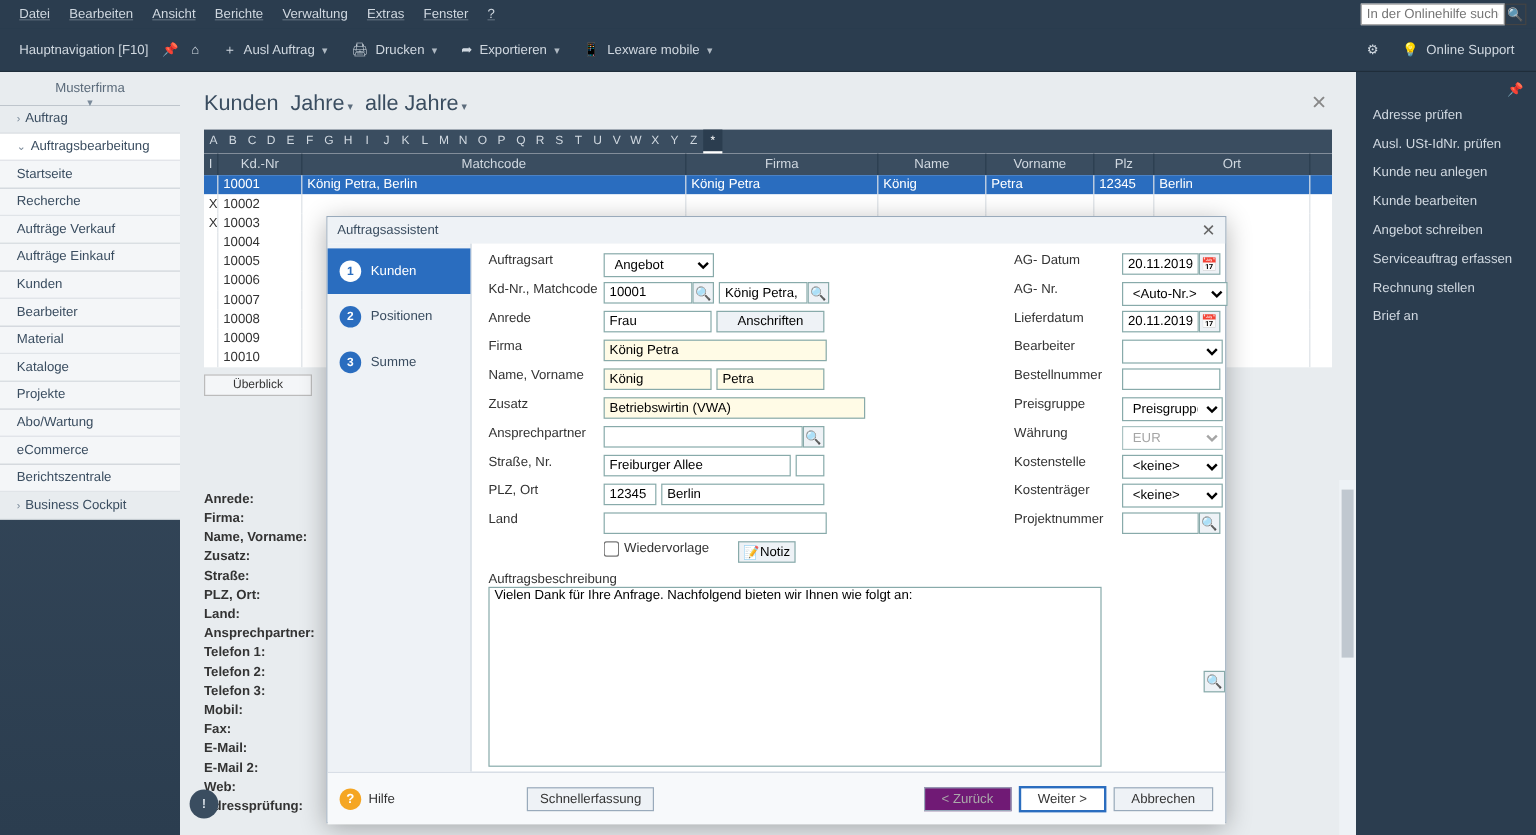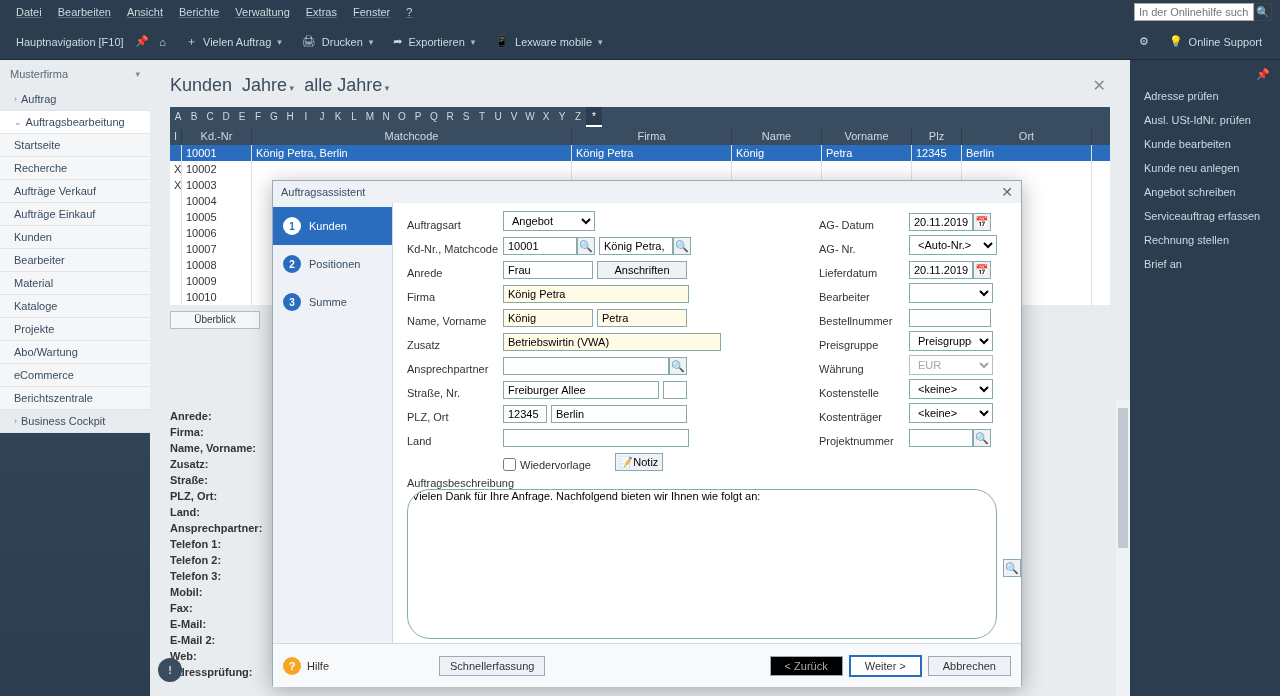--- a/index.html
+++ b/index.html
@@ -15,21 +15,21 @@
 
 .toolbar { height: 36px; background: #2b3d4f; display: flex; align-items: center; padding: 0 8px; color: #d0d8e0; border-bottom: 1px solid #1f2d3a; }
 .toolbar .nav-label { padding: 4px 8px; }
 .toolbar .tool-btn { display: flex; align-items: center; padding: 0 10px; height: 28px; cursor: pointer; gap: 6px; }
 .toolbar .pin { margin-left: 4px; color:#d0d8e0; }
 .toolbar .right-tools { margin-left: auto; display: flex; align-items: center; }
 .caret::after { content: " ▾"; font-size: 9px; opacity: .8; }
 
 
 .sidebar { position: absolute; top: 60px; left: 0; width: 150px; height: 636px; background: linear-gradient(#3a4d60,#2b3d4f); }
-.sidebar .firm { background: #e8ecef; color: #5a6a7a; padding: 8px 10px; height: 28px; display:flex; align-items:center; justify-content:space-between; }
+.sidebar .firm { background: #e8ecef; color: #5a6a7a; padding: 8px 10px; height: 28px; display:flex; align-items:center; justify-content:space-between;flex-direction:column; }
 .sidebar .nav-item { background: #f4f6f8; color: #3a4d60; padding: 5px 14px; border-bottom: 1px solid #e0e4e8; cursor: pointer; display:flex; align-items:center; gap:4px; }
 .sidebar .nav-item.group { background: #e8ecef; }
 .sidebar .nav-item.selected { background: #fff; }
 .sidebar .chev { font-size: 9px; color:#7a8a9a; }
 
 
 .main { position: absolute; top: 60px; left: 150px; width: 980px; height: 636px; background: #e8ecef; }
 .content-header { padding: 12px 20px 8px; display:flex; align-items:center; gap: 10px; color:#3a4d60; font-size: 18px; }
 .content-header .big { font-size: 18px; }
 .content-header .close-x { margin-left:auto; font-size:16px; color:#888; cursor:pointer; padding:4px;}
@@ -61,35 +61,35 @@
 .wizard { position:absolute; left:272px; top:180px; width:750px; height:506px; background:#fff; border:1px solid #9ab; box-shadow: 0 4px 20px rgba(0,0,0,.3); }
 .wizard .titlebar { height:22px; background:#eef2f6; display:flex; align-items:center; padding:0 8px; color:#3a4d60;}
 .wizard .titlebar .close { margin-left:auto; cursor:pointer; font-size:14px; color:#666; }
 .wizard .body { display:flex; height:440px; }
 .wizard .steps { width:120px; background:#eef2f6; border-right:1px solid #d0d8e0; padding-top:4px;}
 .wizard .step { display:flex; align-items:center; gap:8px; padding:10px 10px; color:#3a4d60; cursor:pointer;}
 .wizard .step.active { background:#2a6dbf; color:#fff; }
 .wizard .step .num { width:18px;height:18px;border-radius:50%; background:#2a6dbf; color:#fff; display:flex;align-items:center;justify-content:center; font-size:10px; font-weight:bold;}
 .wizard .step.active .num { background:#fff; color:#2a6dbf; }
 .wizard .form { flex:1; padding: 8px 14px; position:relative;}
-.form-row { display:flex; align-items:flex-end; margin-bottom:4px; height:20px;}
+.form-row { display:flex; align-items:flex-start; margin-bottom:4px; height:20px;}
 .form-row .lbl { width: 96px; color:#333; }
 .form-row .lbl2 { width: 90px; color:#333; }
 .wizard input[type=text], .wizard select, .wizard textarea { border:1px solid #8aa; height:18px; padding:0 4px; font-size:11px; background:#fff; }
 .wizard input.hl { background:#fffbe6; }
 .wizard select { height:20px; }
 .icon-btn { width:18px;height:18px; border:1px solid #8aa; background:#eef2f6; display:inline-flex;align-items:center;justify-content:center; cursor:pointer; font-size:11px;}
-.right-col { position:absolute; left:426px; top:8px; }
-.wizard textarea { width:590px; height:150px; resize:none;border-radius:23px; }
+.right-col { position:absolute; left:452px; top:8px; }
+.wizard textarea { width:511px; height:150px; resize:none; }
 .freerow { display:flex; gap:14px; margin-top:6px; align-items:center; }
 .wizard .footer { height:44px; border-top:1px solid #d0d8e0; display:flex; align-items:center; padding:0 10px; background:#f7f9fb;}
 .wizard .footer .help-icon{ width:18px;height:18px;border-radius:50%;background:#f5a623;color:#fff;display:flex;align-items:center;justify-content:center;font-weight:bold; margin-right:6px;}
 .wizard .footer .btn { border:1px solid #9ab; background:#eef2f6; padding:3px 14px; cursor:pointer; margin-left:6px;}
 .wizard .footer .btn.primary { background:#fff; border:2px solid #2a6dbf;}
-.wizard .footer .btn.disabled { color:#aaa; background:#000000;}
+.wizard .footer .btn.disabled { color:#aaa; background:#701a75;}
 .schnell { border:1px solid #9ab; background:#eef2f6; padding:3px 10px; margin-left:110px;}
 .scrollbar-area { position:absolute; right:0; top:340px; width:14px; height:330px; background:#eef2f6;}
 .scrollbar-area .thumb{ position:absolute; top:8px; width:10px; left:2px; height:140px; background:#c0c8d0;}
 .notif-icon { position:absolute; left:158px; top:658px; width:24px;height:24px;border-radius:50%;background:#3a4d60;color:#d0d8e0;display:flex;align-items:center;justify-content:center;font-weight:bold;}
 </style>
 </head>
 <body>
 
 <div class="menubar">
   <span class="menu-item">Datei</span>
@@ -107,21 +107,21 @@
 </div>
 
 <div class="toolbar">
   <span class="nav-label">Hauptnavigation [F10]</span>
   <span class="pin">📌</span>
   <span class="tool-btn">
       <span>⌂</span>
     </span>
   <span class="tool-btn caret">
       <span>＋</span>
-      <span>Vielen Auftrag</span>
+      <span>Ausl Auftrag</span>
     </span>
   <span class="tool-btn caret">
       <span>🖨</span>
       <span>Drucken</span>
     </span>
   <span class="tool-btn caret">
       <span>➦</span>
       <span>Exportieren</span>
     </span>
   <span class="tool-btn caret">
@@ -347,22 +347,22 @@
   <div class="scrollbar-area">
       <div class="thumb"></div>
     </div>
 </div>
 
 <div class="right-panel">
   <span class="pin2">📌</span>
   <div id="actions">
       <div class="action">Adresse prüfen</div>
       <div class="action">Ausl. USt-IdNr. prüfen</div>
+      <div class="action">Kunde neu anlegen</div>
       <div class="action">Kunde bearbeiten</div>
-      <div class="action">Kunde neu anlegen</div>
       <div class="action">Angebot schreiben</div>
       <div class="action">Serviceauftrag erfassen</div>
       <div class="action">Rechnung stellen</div>
       <div class="action">Brief an</div>
     </div>
 </div>
 
 <div class="wizard">
   <div class="titlebar">
     <span>Auftragsassistent</span>

